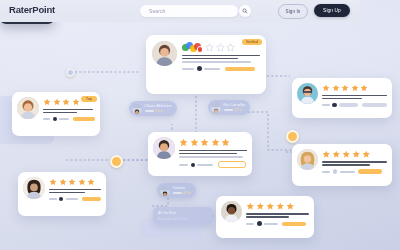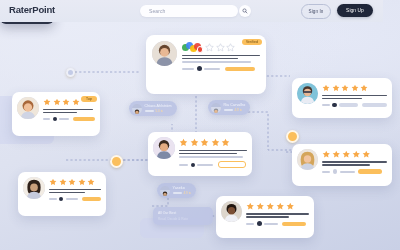--- a/index.html
+++ b/index.html
@@ -15,21 +15,20 @@
       radial-gradient(110% 80% at 85% 15%, #e4e8f6 0%, rgba(228,232,246,0) 62%),
       linear-gradient(160deg,#e6e9f5 0%,#dee2f0 42%,#c9d0e6 100%);
   }
 
   
   .topbar{
     position:absolute;left:0;top:0;width:360px;height:22px;
     background:linear-gradient(180deg,#e8eaf4 0%,#e3e7f2 100%);
     display:flex;align-items:center;
     z-index:40;
-    padding-left:23px;
   }
   .logo{
     position:absolute;left:9px;top:4px;
     font-size:9.5px;font-weight:700;color:#2b3246;letter-spacing:-.2px;
   }
   .searchwrap{
     position:absolute;left:140px;top:5px;
     width:98px;height:12px;border-radius:7px;
     background:#fdfdff;display:flex;align-items:center;
     box-shadow:0 1px 2px rgba(60,70,110,.08);

